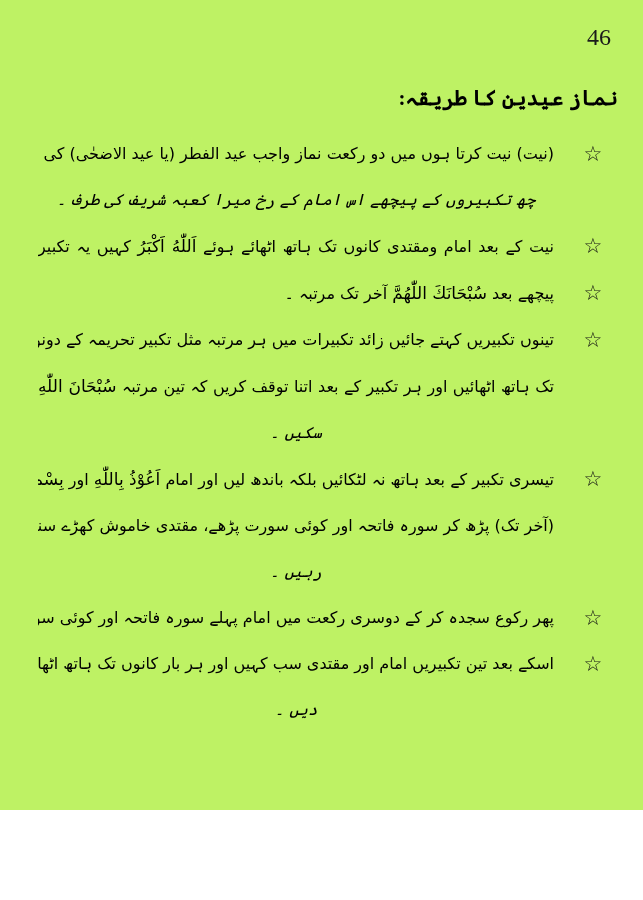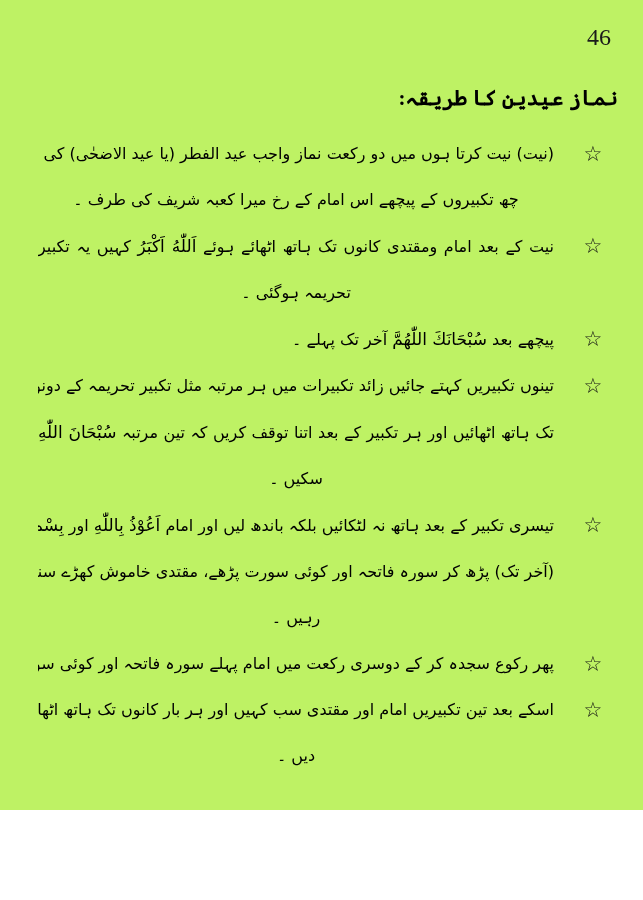--- a/index.html
+++ b/index.html
@@ -68,20 +68,21 @@
     text-align: justify;
     text-align-last: justify;
   }
   .line.right {
     text-align: right;
     text-align-last: right;
   }
   .line.center {
     text-align: left;
     text-align-last: center;
+    font-style: italic;
   }
   .arabic {
     font-weight: 400;
     font-size: 17px;
   }
 </style>
 </head>
 <body>
 
 <div class="page">
@@ -97,28 +98,27 @@
       <div class="text">
         <div class="line"><span>(نیت) نیت کرتا ہوں میں دو رکعت نماز واجب عید الفطر (یا عید الاضحٰی) کی مع واجب</span></div>
         <div class="line center"><span>چھ تکبیروں کے پیچھے اس امام کے رخ میرا کعبہ شریف کی طرف ۔</span></div>
       </div>
     </div>
 
     <div class="item">
       <span class="star">☆</span>
       <div class="text">
         <div class="line"><span>نیت کے بعد امام ومقتدی کانوں تک ہاتھ اٹھائے ہوئے </span><span class="arabic">اَللّٰهُ اَكْبَرُ</span><span> کہیں یہ تکبیر</span></div>
-        <div class="line center"><span>تحریمہ ہوگئی ۔</span></div>
       </div>
     </div>
 
     <div class="item">
       <span class="star">☆</span>
       <div class="text">
-        <div class="line right"><span>پیچھے بعد </span><span class="arabic">سُبْحَانَكَ اللّٰهُمَّ</span><span> آخر تک پہلے ۔</span></div>
+        <div class="line right"><span>پیچھے بعد </span><span class="arabic">سُبْحَانَكَ اللّٰهُمَّ</span><span> آخر تک مرتبہ ۔</span></div>
       </div>
     </div>
 
     <div class="item">
       <span class="star">☆</span>
       <div class="text">
         <div class="line"><span>تینوں تکبیریں کہتے جائیں زائد تکبیرات میں ہر مرتبہ مثل تکبیر تحریمہ کے دونوں کانوں</span></div>
         <div class="line"><span>تک ہاتھ اٹھائیں اور ہر تکبیر کے بعد اتنا توقف کریں کہ تین مرتبہ </span><span class="arabic">سُبْحَانَ اللّٰهِ</span></div>
         <div class="line center"><span>سکیں ۔</span></div>
       </div>

